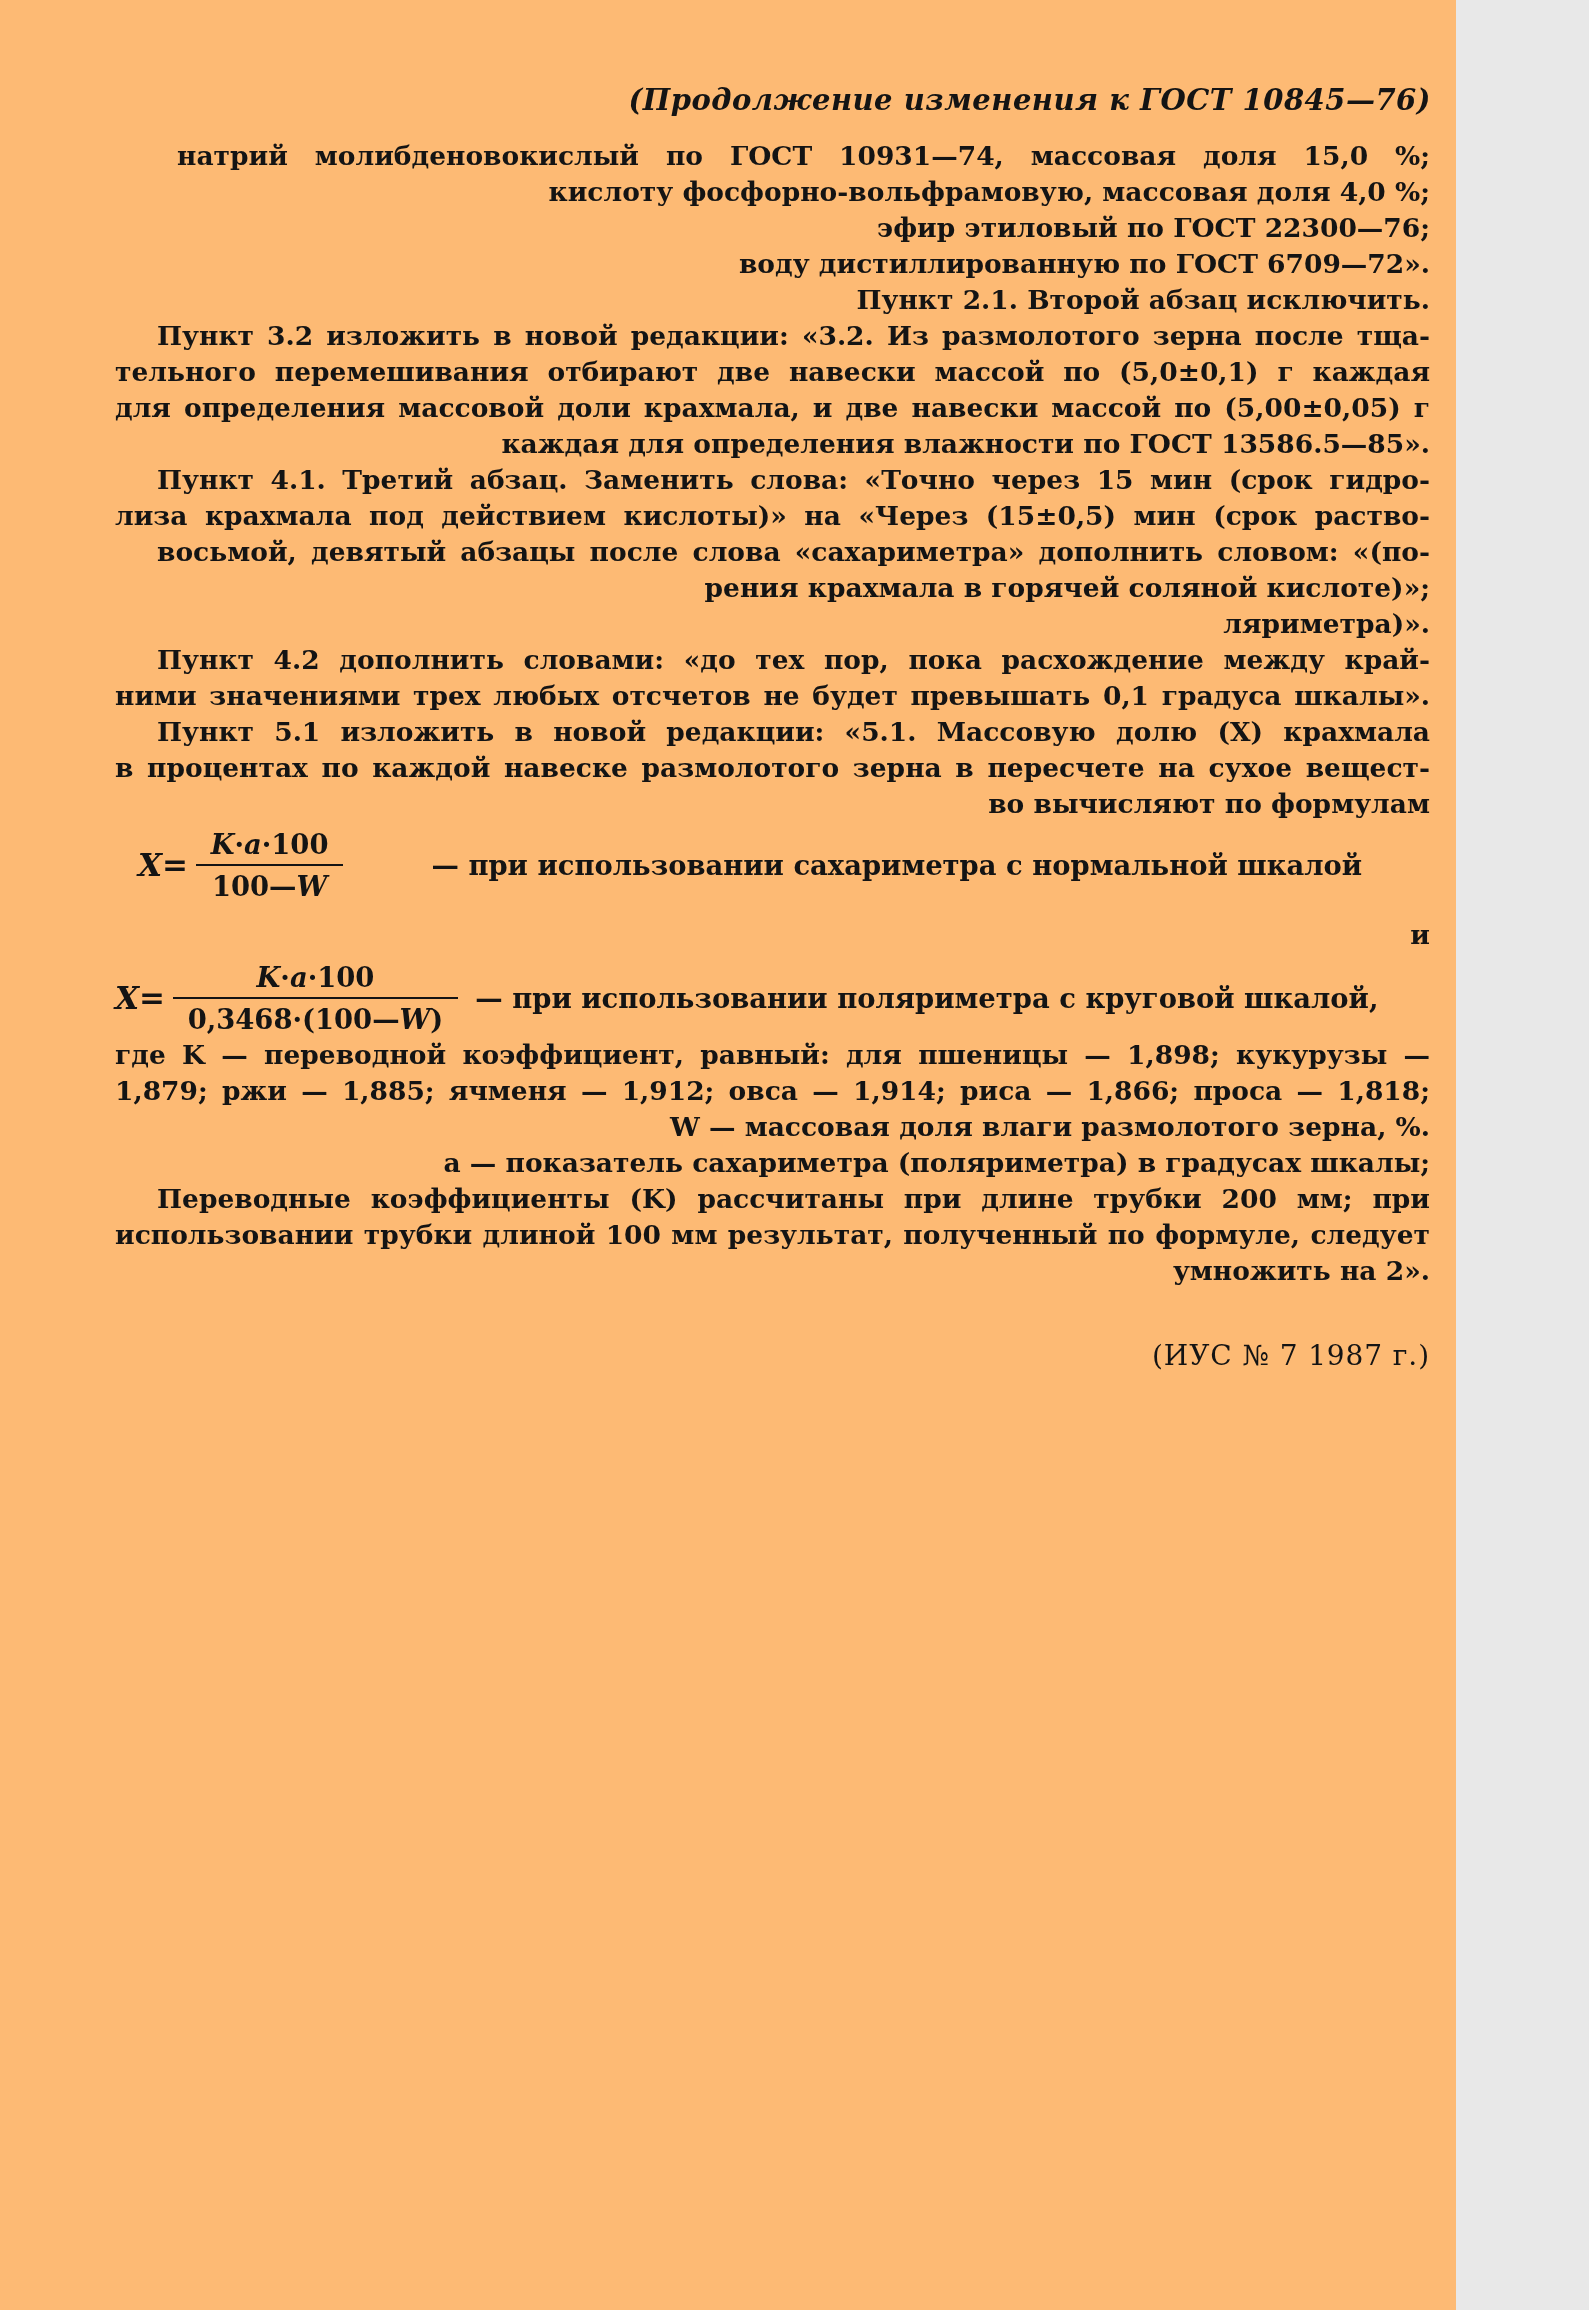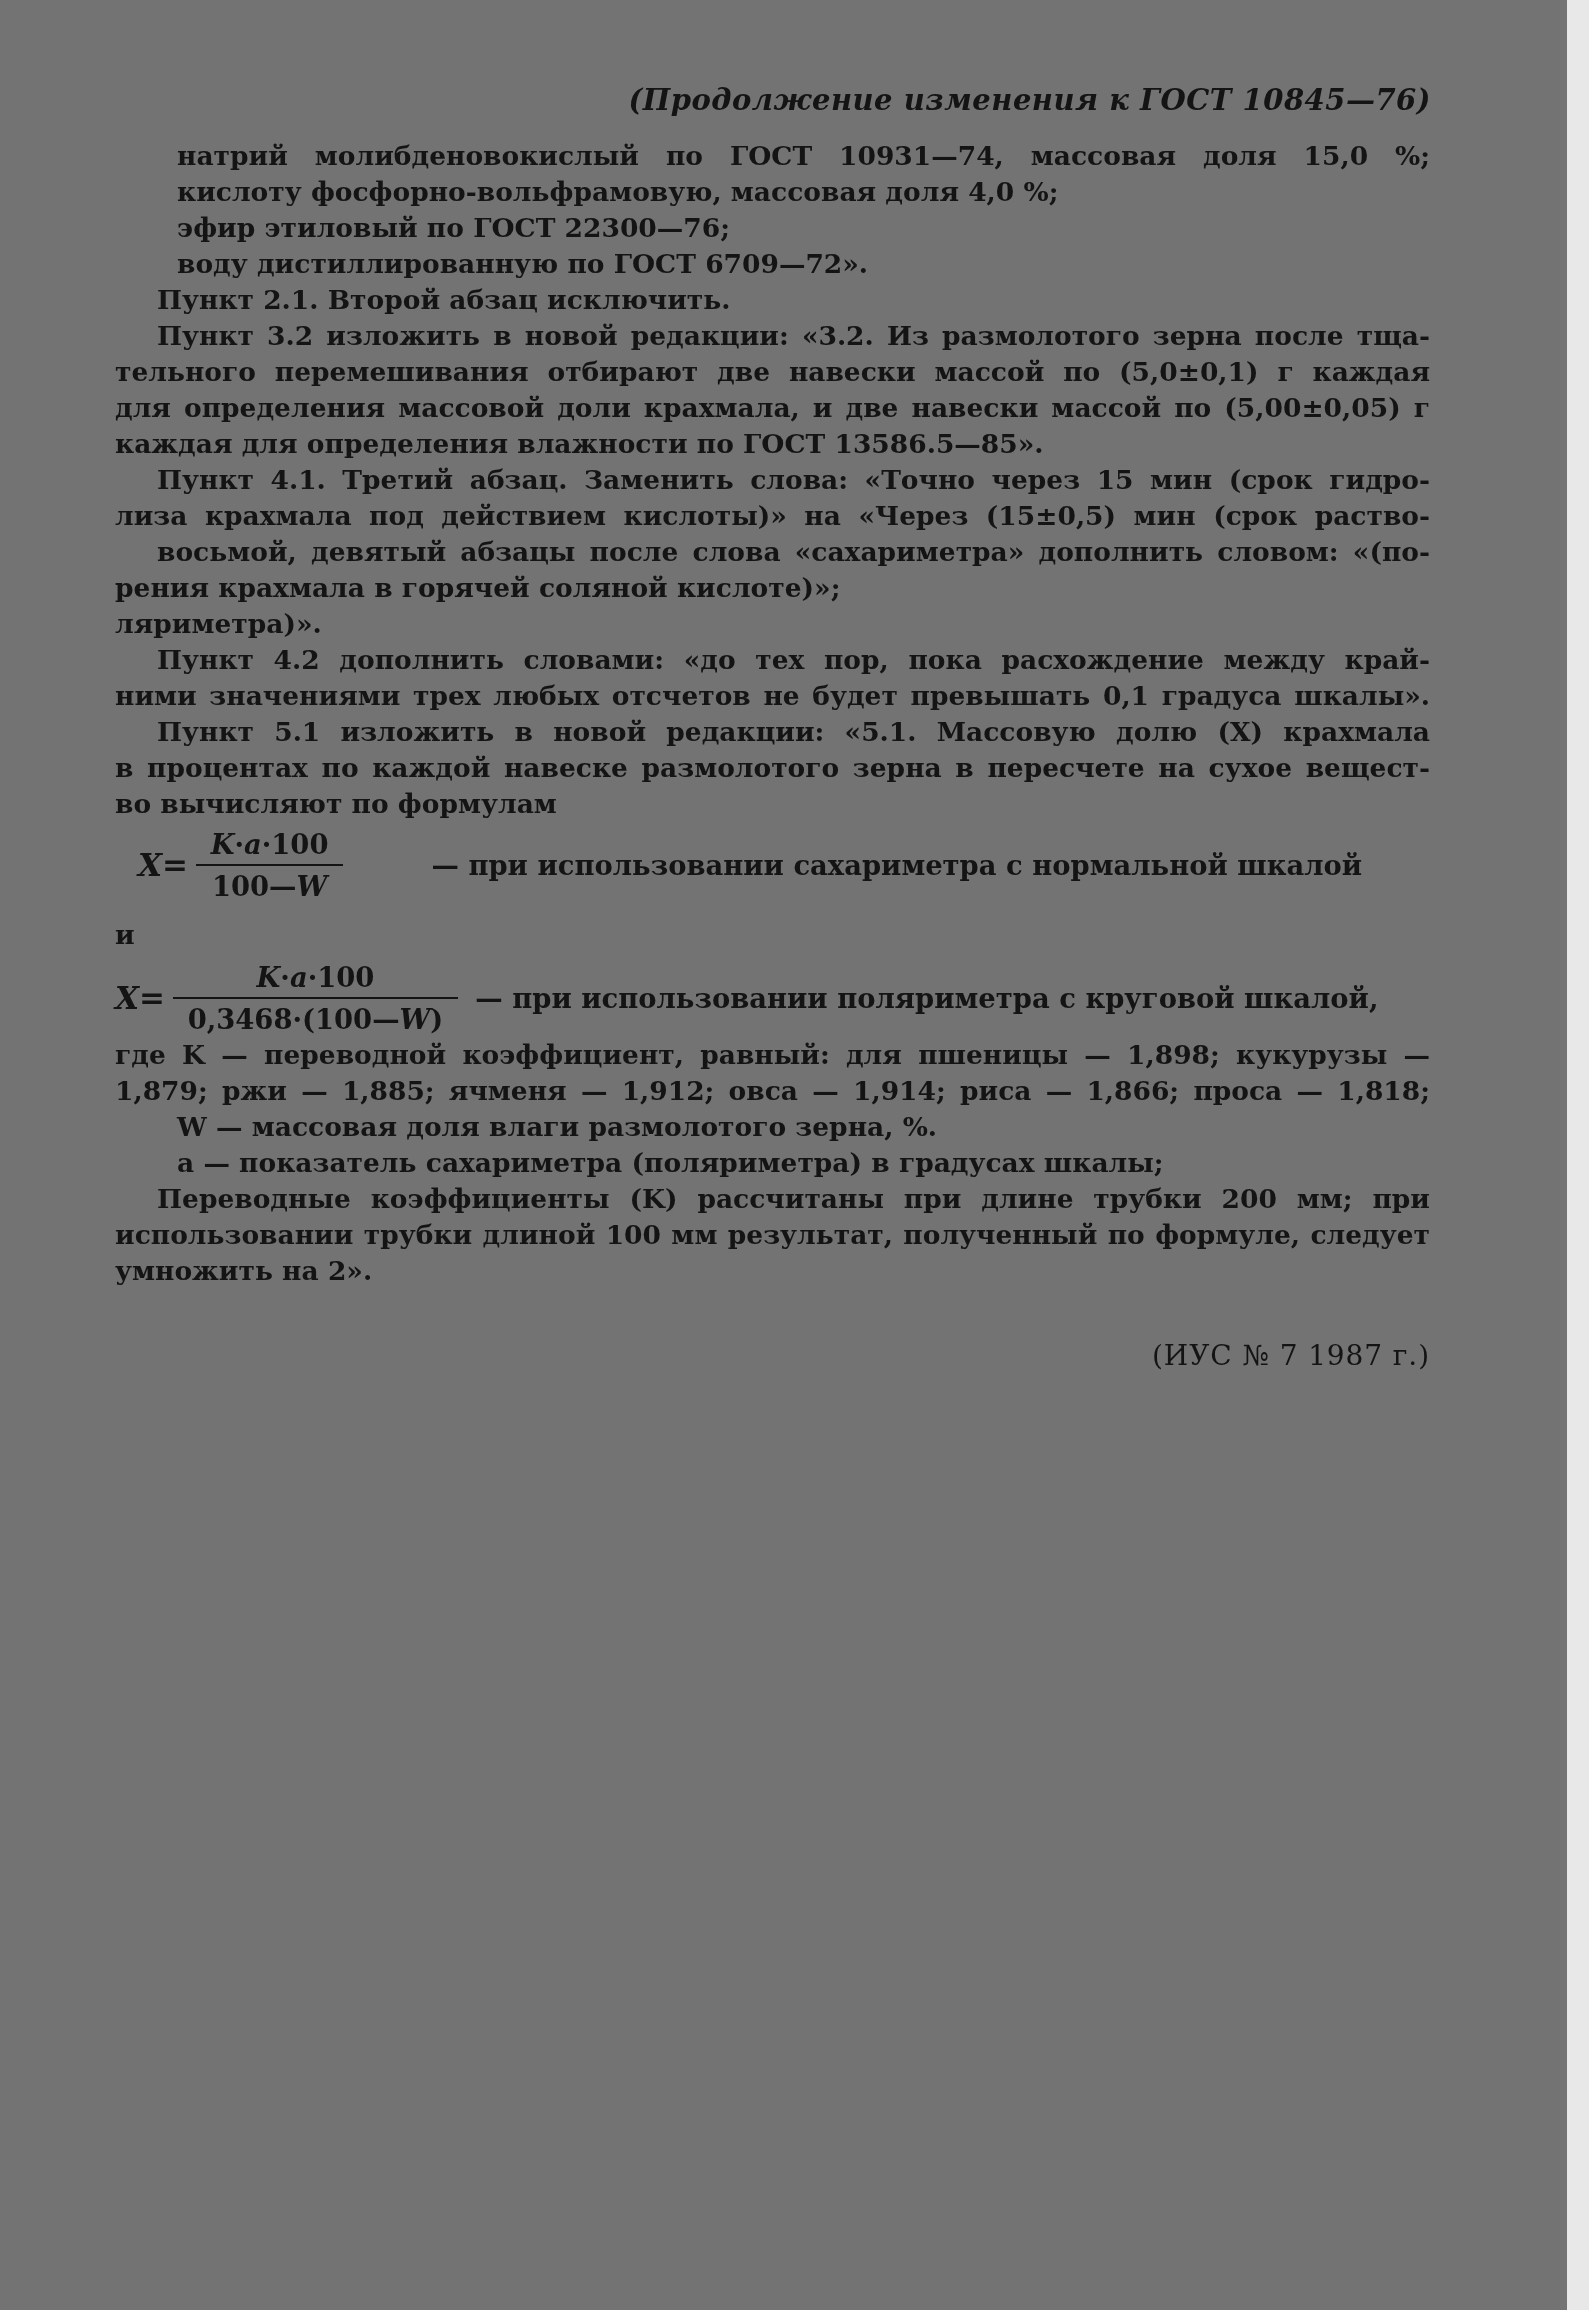--- a/index.html
+++ b/index.html
@@ -1,40 +1,40 @@
 <!DOCTYPE html>
 <html style="font-size:15px"><head>
 <meta charset="utf-8">
 <style>
   html,body{margin:0;padding:0;background:#e8e8e8;}
   .page{
     position:relative;
-    width:1567px;height:2310px;
-    background:#737373;
+    width:1456px;height:2310px;
+    background:#fdba74;
     color:#141414;
     font-family:"DejaVu Serif","Liberation Serif",serif;
     font-weight:700;
     overflow:hidden;
   }
   .header-note{
     padding-top:83px;
     width:1431px;            
     text-align:right;
     font-style:italic;
     font-size:29px;
     letter-spacing:0.5px;
     white-space:nowrap;
   }
   .doc-body{
     margin:21px 0 0 115px;
     width:1315px;
     font-size:26.5px;
     line-height:36px;
   }
-  .tl{min-height:36px;text-align:left;}
+  .tl{min-height:36px;text-align:right;}
   .tl.just{text-align:justify;text-align-last:justify;}
   .tl.i1{text-indent:42px;}
   .tl.i2{text-indent:62px;}
   .formula{
     display:flex;align-items:center;
     margin:5.7px 0 1.9px 0;
     font-size:27.4px;line-height:32px;
   }
   .formula.f1{margin-left:23px;}
   .formula .lhs{font-size:31px;margin-right:7.6px;white-space:nowrap;}

